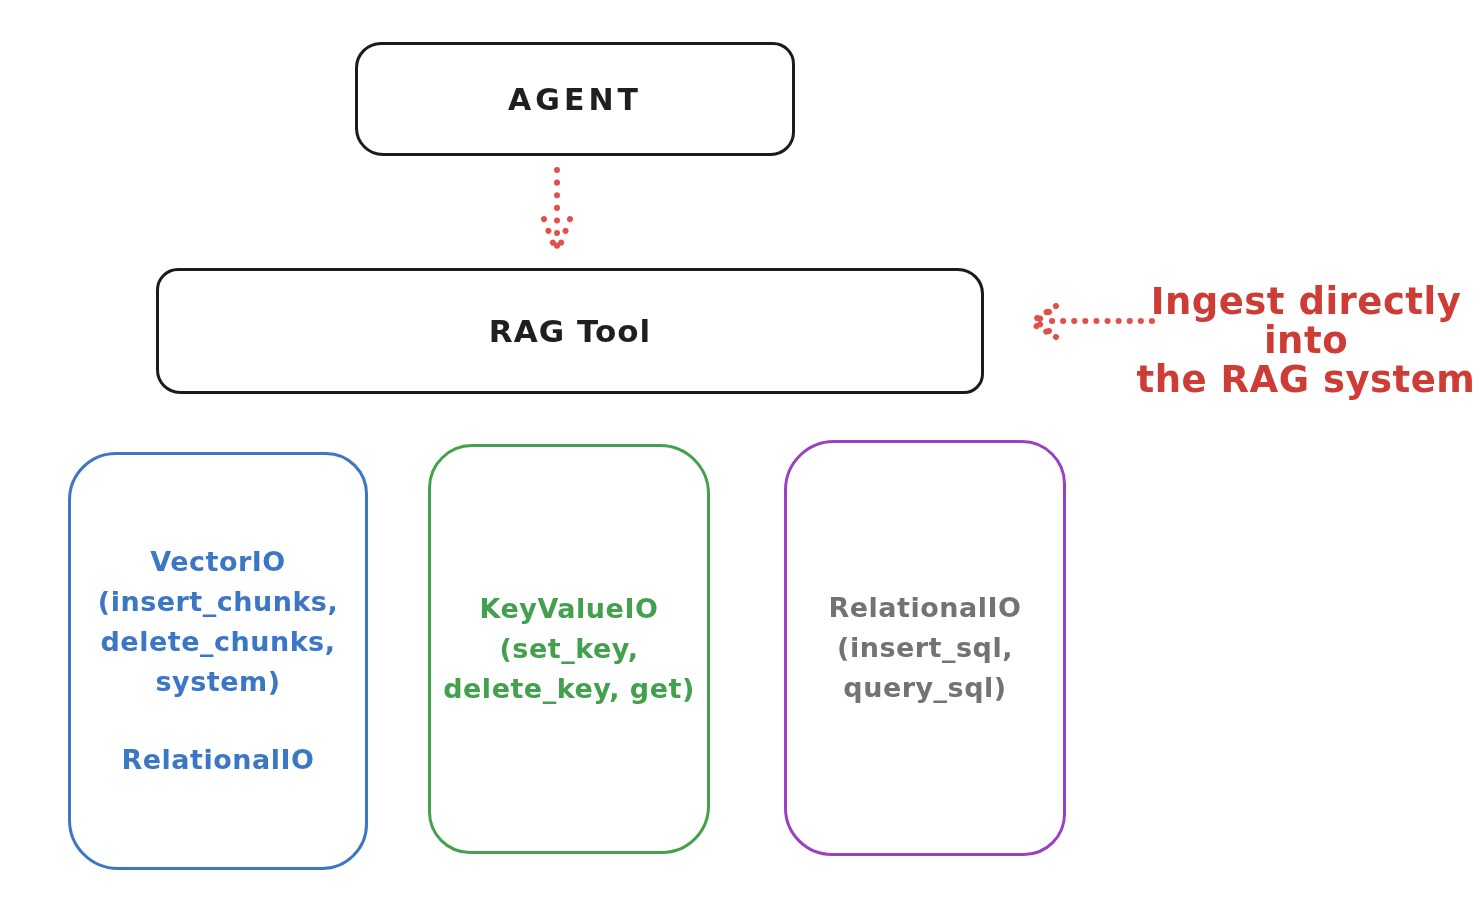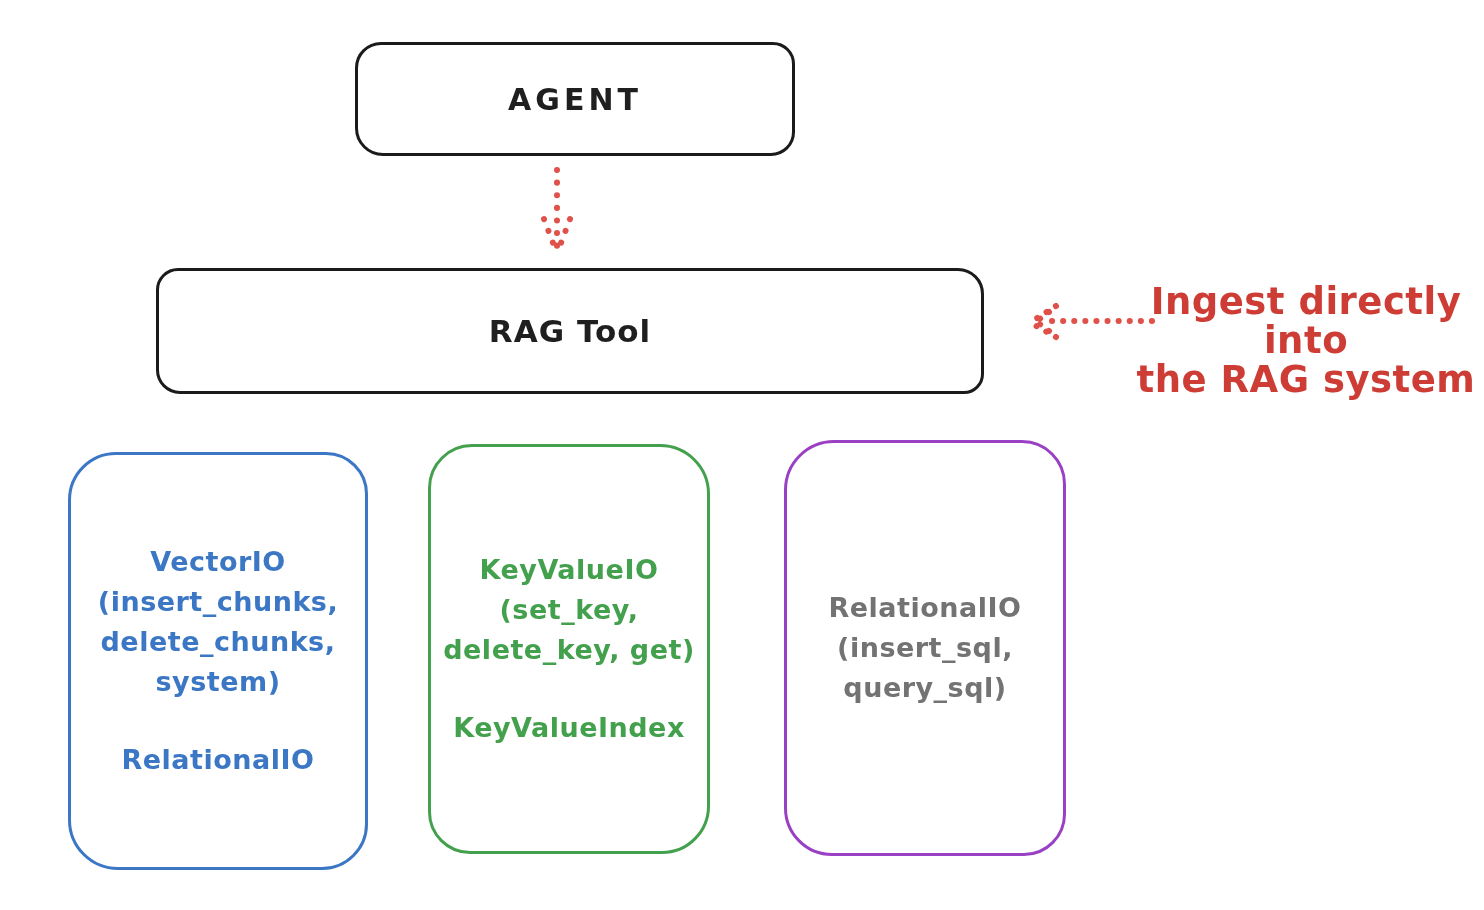--- a/index.html
+++ b/index.html
@@ -134,21 +134,20 @@
 (insert_chunks,
 delete_chunks,
 system)</div>
     <div class="card-index">RelationalIO</div>
   </div>
 
   <div class="card card-green">
     <div class="card-methods">KeyValueIO
 (set_key,
 delete_key, get)</div>
-    <div class="card-index">KeyValueIndex</div>
   </div>
 
   <div class="card card-purple">
     <div class="card-methods">RelationalIO
 (insert_sql,
 query_sql)</div>
   </div>
 
 </div>
 

